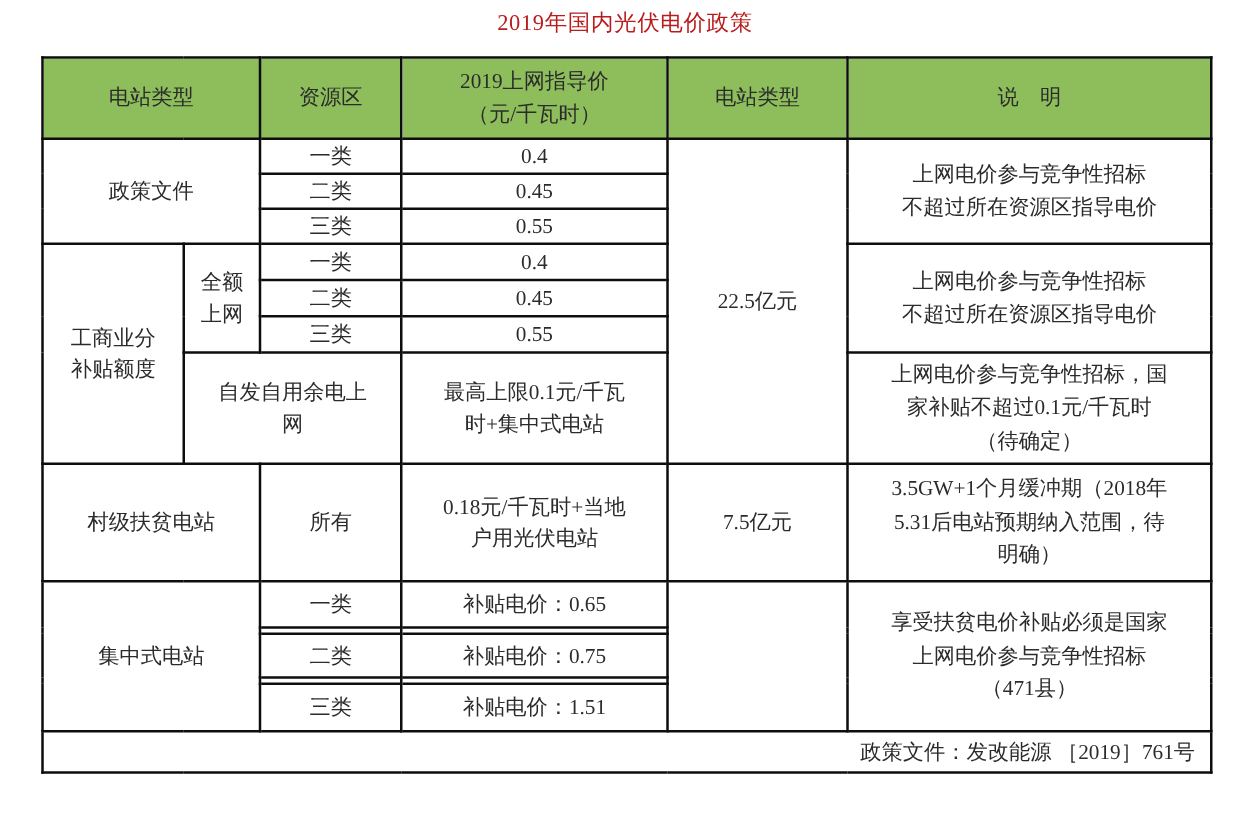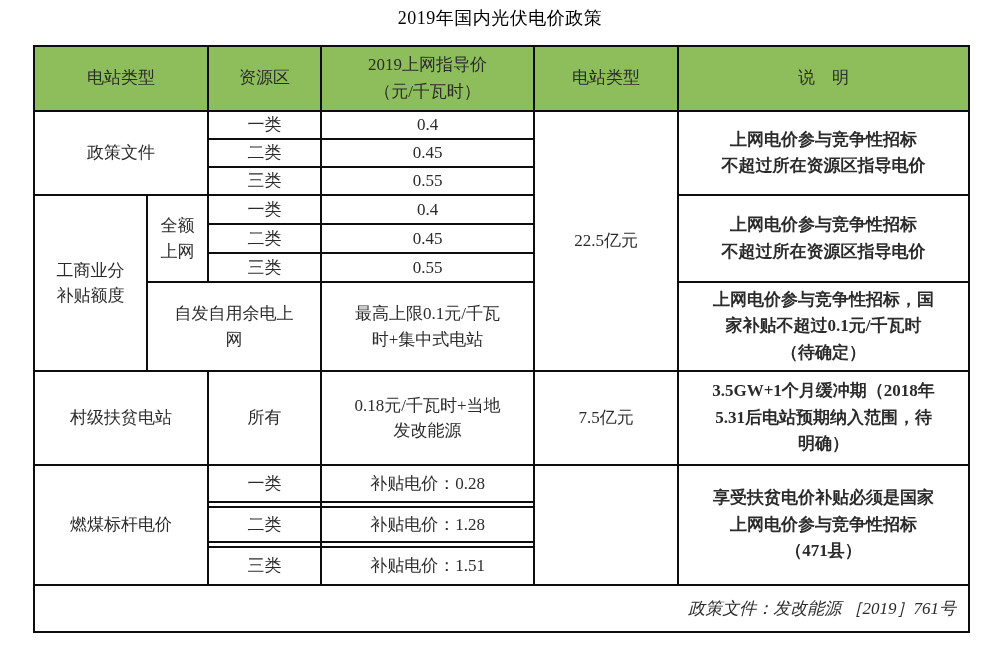--- a/index.html
+++ b/index.html
@@ -16,21 +16,21 @@
     color: #262626;
   }
   .page-title {
     position: absolute;
     top: 6px;
     left: 0;
     width: 1000px;
     text-align: center;
     font-size: 18px;
     letter-spacing: 0.5px;
-    color: #000000;
+    color: #b91c1c;
   }
   table.policy-table {
     position: absolute;
     left: 33px;
     top: 45px;
     width: 935px;
     border-collapse: collapse;
     table-layout: fixed;
   }
   .policy-table th,
@@ -52,27 +52,27 @@
   }
   tr.r-head   { height: 65px; }
   tr.r-28     { height: 28px; }
   tr.r-29     { height: 29px; }
   tr.r-self   { height: 89px; }
   tr.r-house  { height: 94px; }
   tr.r-v1     { height: 37px; }
   tr.r-v2     { height: 35px; }
   tr.r-v3     { height: 38px; }
   tr.r-sp     { height: 5px; }
-  tr.r-foot   { height: 47px; font-style: italic; }
+  tr.r-foot   { height: 33px; }
   td.sp-cell {
     border-top: none;
     border-bottom: none;
     padding: 0;
   }
-  td.remark-cell { line-height: 1.55; font-weight: bold; }
+  td.remark-cell { line-height: 1.55; }
   td.footer-cell {
     text-align: right;
     padding-right: 12px;
   }
 </style>
 </head>
 <body>
 
 <div class="page-title">2019年国内光伏电价政策</div>
 
@@ -140,43 +140,43 @@
 时+集中式电站</td>
       <td class="remark-cell">上网电价参与竞争性招标，国
 家补贴不超过0.1元/千瓦时
 （待确定）</td>
     </tr>
 
     <tr class="r-house">
       <td colspan="2">村级扶贫电站</td>
       <td>所有</td>
       <td>0.18元/千瓦时+当地
-发改能源</td>
+户用光伏电站</td>
       <td>7.5亿元</td>
       <td class="remark-cell">3.5GW+1个月缓冲期（2018年
 5.31后电站预期纳入范围，待
 明确）</td>
     </tr>
 
     <tr class="r-v1">
-      <td colspan="2" rowspan="5">燃煤标杆电价</td>
+      <td colspan="2" rowspan="5">集中式电站</td>
       <td>一类</td>
-      <td>补贴电价：0.28</td>
+      <td>补贴电价：0.65</td>
       <td rowspan="5"></td>
       <td rowspan="5" class="remark-cell">享受扶贫电价补贴必须是国家
 上网电价参与竞争性招标
 （471县）</td>
     </tr>
     <tr class="r-sp">
       <td class="sp-cell"></td>
       <td class="sp-cell"></td>
     </tr>
     <tr class="r-v2">
       <td>二类</td>
-      <td>补贴电价：1.28</td>
+      <td>补贴电价：0.75</td>
     </tr>
     <tr class="r-sp">
       <td class="sp-cell"></td>
       <td class="sp-cell"></td>
     </tr>
     <tr class="r-v3">
       <td>三类</td>
       <td>补贴电价：1.51</td>
     </tr>
 

